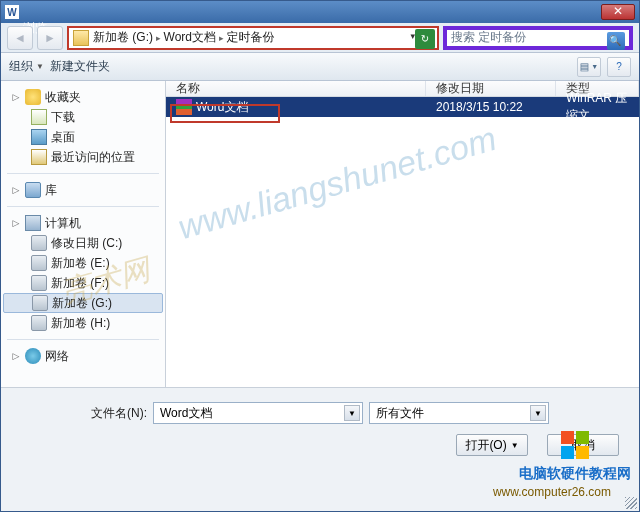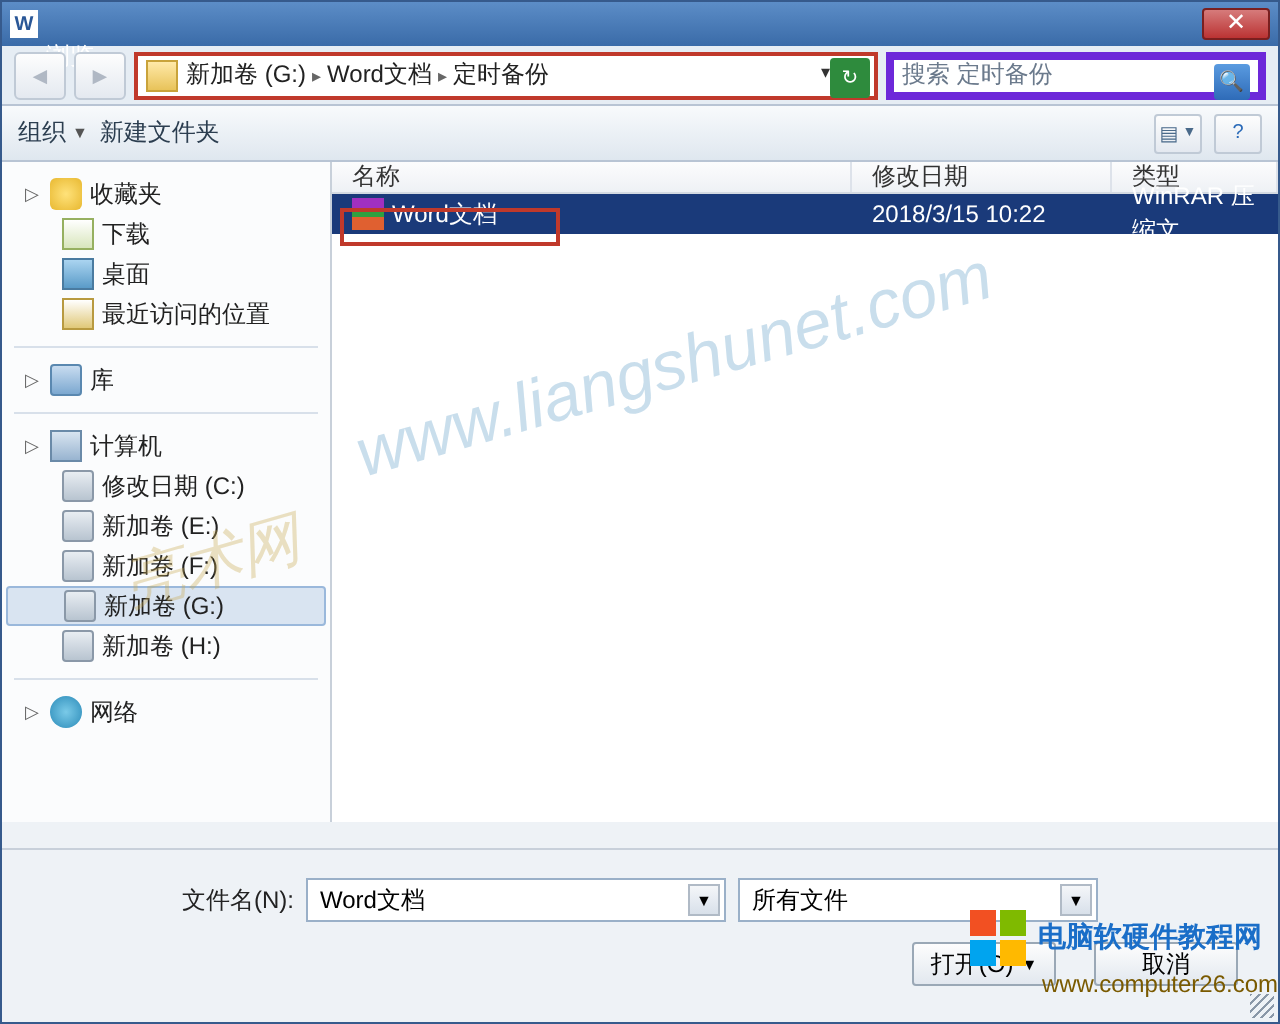--- a/index.html
+++ b/index.html
@@ -43,37 +43,37 @@
 .ticon.net{background:radial-gradient(#7acae8,#2a8ab8);border-radius:50%;}
 .sep-h{height:1px;background:#d8e0ea;margin:6px 4px;}
 .list{flex:1;background:#fff;position:relative;}
 .colhdr{height:16px;background:linear-gradient(#fcfcfd,#eef1f5);border-bottom:1px solid #d4dae2;display:flex;align-items:center;}
 .colhdr .col{border-right:1px solid #dde2ea;padding-left:10px;height:100%;display:flex;align-items:center;color:#333;}
 .row{height:20px;display:flex;align-items:center;}
 .row.sel{background:#1a3a7a;color:#fff;}
 .row .cell{padding-left:10px;display:flex;align-items:center;gap:4px;}
 .rar{width:16px;height:16px;background:linear-gradient(#a030c0 0%,#a030c0 30%,#30a040 30%,#30a040 60%,#e06030 60%);}
 .red-name{position:absolute;left:4px;top:23px;width:110px;height:19px;border:2px solid #c0392b;pointer-events:none;}
-.bottom{position:absolute;left:0;right:0;bottom:0;height:87px;background:#eef2f6;border-top:1px solid #c8d0da;padding:14px 12px 8px 150px;}
+.bottom{position:absolute;left:0;right:0;bottom:0;height:124px;background:#eef2f6;border-top:1px solid #c8d0da;padding:14px 12px 8px 150px;}
 .frow{display:flex;align-items:center;gap:6px;margin-bottom:10px;}
 .flabel{width:66px;text-align:right;margin-left:-70px;color:#222;}
 .combo{height:22px;border:1px solid #9ab0c8;background:#fff;display:flex;align-items:center;padding:0 6px;position:relative;}
 .combo .dd{position:absolute;right:2px;top:2px;width:16px;height:16px;background:linear-gradient(#f4f6f9,#d8e0ea);border:1px solid #b0bac6;display:flex;align-items:center;justify-content:center;font-size:8px;}
 .btn{width:72px;height:22px;border:1px solid #9aa8b6;background:linear-gradient(#fdfdfd,#e2e8ef);border-radius:2px;display:flex;align-items:center;justify-content:center;}
 .btn .dd{font-size:8px;margin-left:4px;}
 .watermark{position:absolute;left:170px;top:150px;width:420px;font-size:34px;font-style:italic;color:rgba(100,160,200,0.35);transform:rotate(-16deg);pointer-events:none;white-space:nowrap;}
 .wm2{position:absolute;left:60px;top:260px;font-size:30px;font-style:italic;color:rgba(200,170,80,0.35);transform:rotate(-16deg);pointer-events:none;}
-.brand{position:absolute;right:8px;bottom:28px;display:flex;align-items:center;gap:6px;}
+.brand{position:absolute;right:8px;bottom:28px;display:flex;align-items:center;gap:6px;flex-direction:column;}
 .brand .logo{width:28px;height:28px;display:grid;grid-template-columns:1fr 1fr;grid-template-rows:1fr 1fr;gap:2px;}
 .brand .logo div:nth-child(1){background:#f25022;}
 .brand .logo div:nth-child(2){background:#7fba00;}
 .brand .logo div:nth-child(3){background:#00a4ef;}
 .brand .logo div:nth-child(4){background:#ffb900;}
 .brand .t1{color:#1a6ec8;font-weight:bold;font-size:14px;}
-.brand2{position:absolute;right:0;bottom:12px;color:#7a5a00;font-size:12px;}
+.brand2{position:absolute;right:28px;bottom:12px;color:#7a5a00;font-size:12px;}
 .resize{position:absolute;right:2px;bottom:2px;width:12px;height:12px;background:repeating-linear-gradient(135deg,#8a98a8 0,#8a98a8 1px,transparent 1px,transparent 3px);}
 </style>
 </head>
 <body>
 
 <div class="window">
 
   <div class="titlebar">
     <div class="icon">W</div>
     <div class="title">浏览</div>

